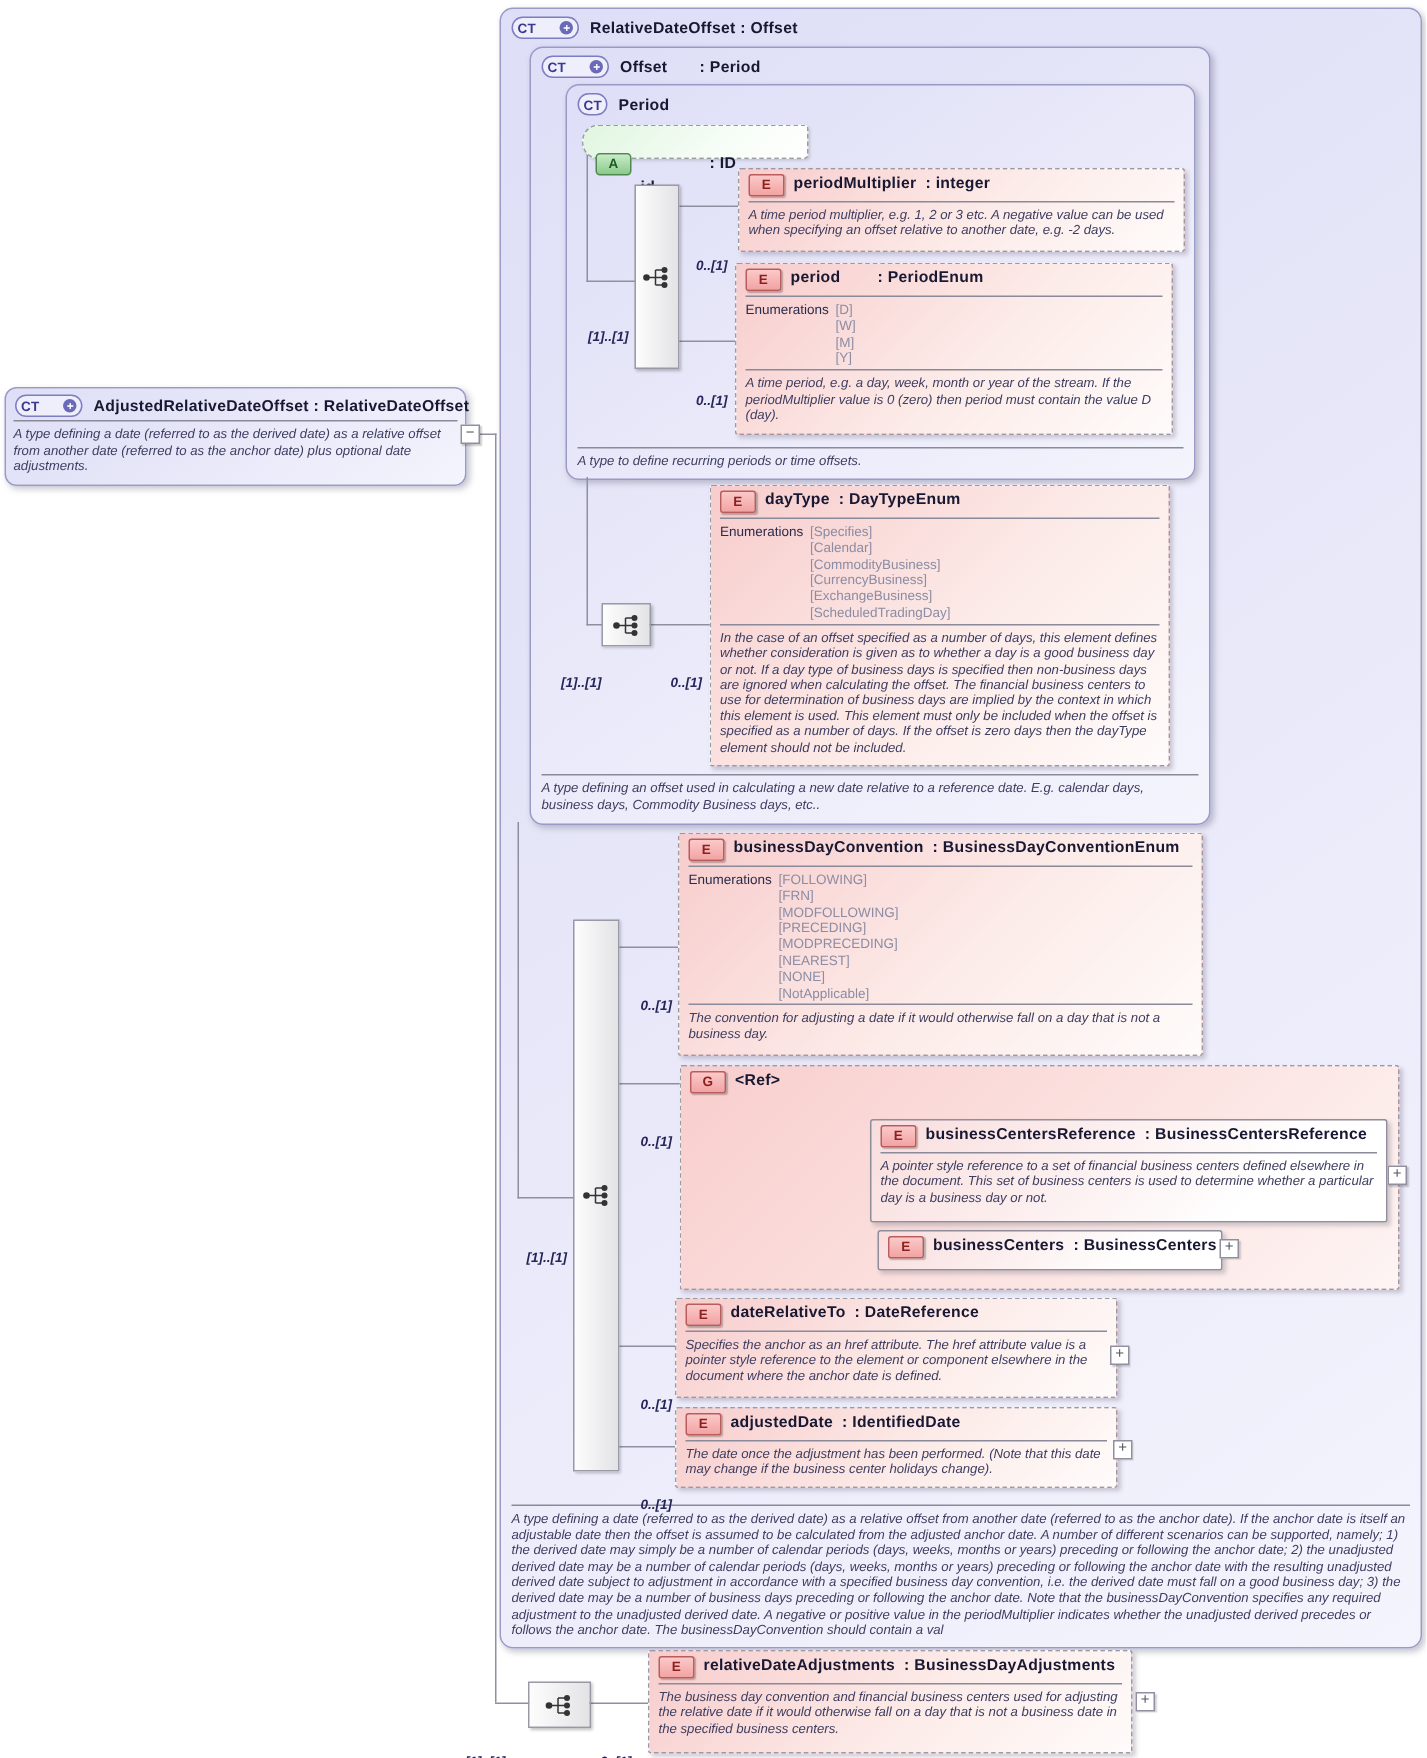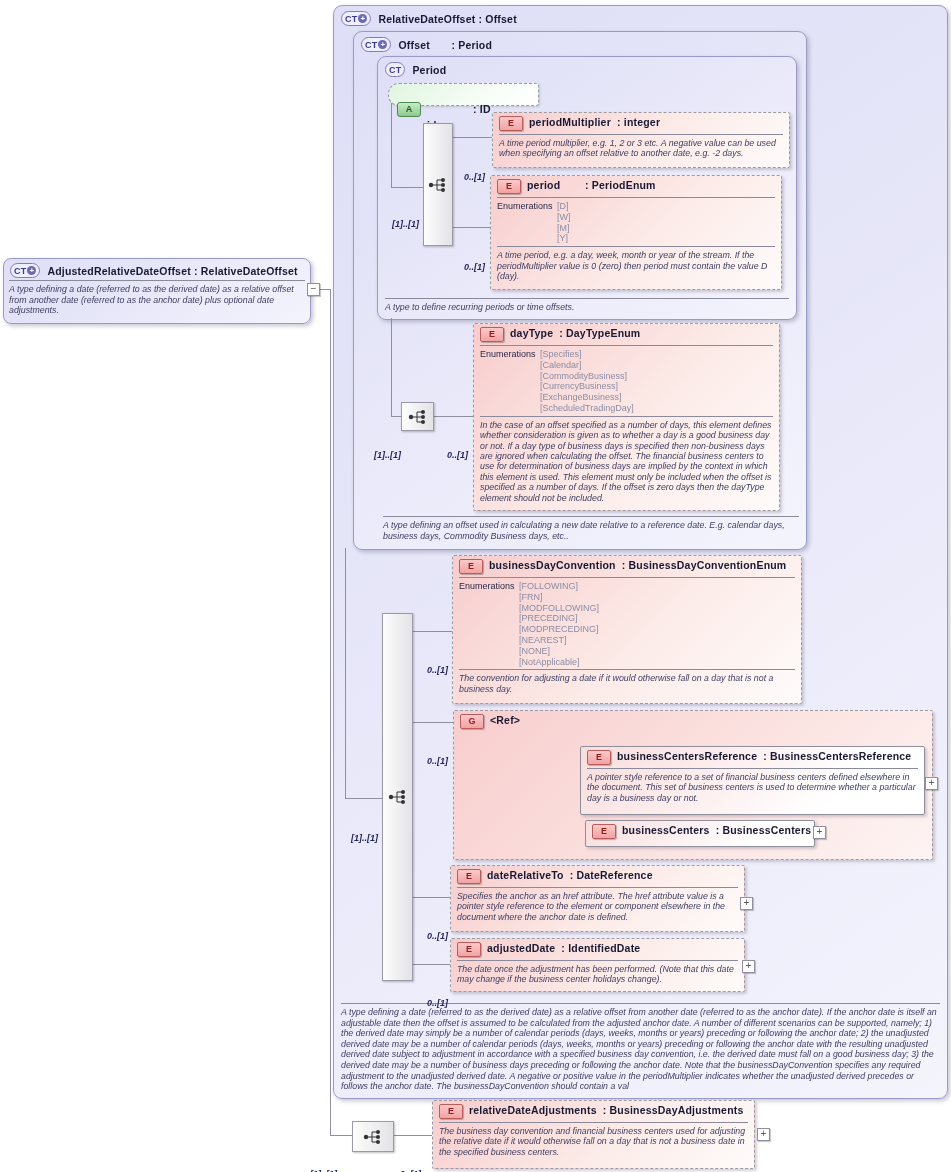--- a/index.html
+++ b/index.html
@@ -9,21 +9,21 @@
   
   .ctbox{position:absolute;border:1px solid #9a9ac6;border-radius:9px;
          background:linear-gradient(145deg,#dedef7 0%,#e7e7f9 45%,#f4f4fd 100%);
          box-shadow:2px 2px 4px rgba(90,90,120,.35);}
   .cthead{display:flex;align-items:center;gap:7px;padding:5px 7px;
           font-weight:bold;font-size:10.5px;color:#181833;letter-spacing:.2px;white-space:nowrap;}
   .ctanno{position:absolute;left:7px;right:7px;bottom:3px;border-top:1px solid #8a8a9a;
           padding-top:3px;font-style:italic;font-size:8.8px;line-height:10.6px;color:#3d3d60;}
 
   
-  .cticon{display:inline-flex;align-items:center;gap:1px;border:1.5px solid #7d7dc1;border-radius:8px;
+  .cticon{display:inline-flex;align-items:center;gap:16px;border:1.5px solid #7d7dc1;border-radius:8px;
           padding:0 3px;height:13px;background:#efeffc;color:#3a3a8e;font-size:9px;font-weight:bold;flex:0 0 auto;}
   .ctplus{display:inline-block;width:9px;height:9px;border-radius:50%;background:#6a6ab8;color:#ffffff;
           font-size:8px;line-height:9px;text-align:center;font-weight:bold;}
   .eicon{display:inline-block;width:22px;height:13px;border:1px solid #b85c5c;border-radius:2px;
          background:linear-gradient(#fbc9c9,#f2a3a3);color:#8d1f1f;font-size:9px;font-weight:bold;
          text-align:center;line-height:13px;box-shadow:1px 1px 1px rgba(0,0,0,.25);flex:0 0 auto;}
   .aicon{display:inline-block;width:22px;height:13px;border:1px solid #4e8a4e;border-radius:3px;
          background:linear-gradient(#c8ecc8,#8cc98c);color:#1d5c1d;font-size:9px;font-weight:bold;
          text-align:center;line-height:13px;flex:0 0 auto;}
 
@@ -89,21 +89,21 @@
 
   <div class="ctbox" style="left:353px;top:31px;width:452px;height:517px;">
     <div class="cthead">
       <span class="cticon">
         <span>CT</span>
           <span class="ctplus">+</span>
       </span>
       <span class="wname">Offset</span>
       <span>: Period</span>
     </div>
-    <div class="ctanno" style="height:26px;margin-left:22px;">A type defining an offset used in calculating a new date relative to a reference date. E.g. calendar days, business days, Commodity Business days, etc..</div>
+    <div class="ctanno" style="height:26px;">A type defining an offset used in calculating a new date relative to a reference date. E.g. calendar days, business days, Commodity Business days, etc..</div>
   </div>
 
   <div class="ctbox" style="left:377px;top:56px;width:418px;height:262px;">
     <div class="cthead">
       <span class="cticon">
         <span>CT</span>
       </span>
       <span>Period</span>
     </div>
     <div class="ctanno" style="height:14px;">A type to define recurring periods or time offsets.</div>

